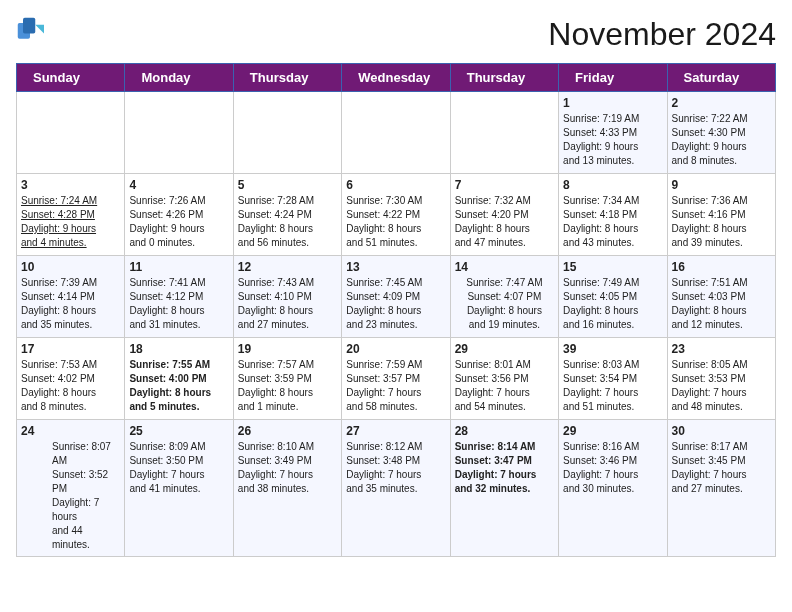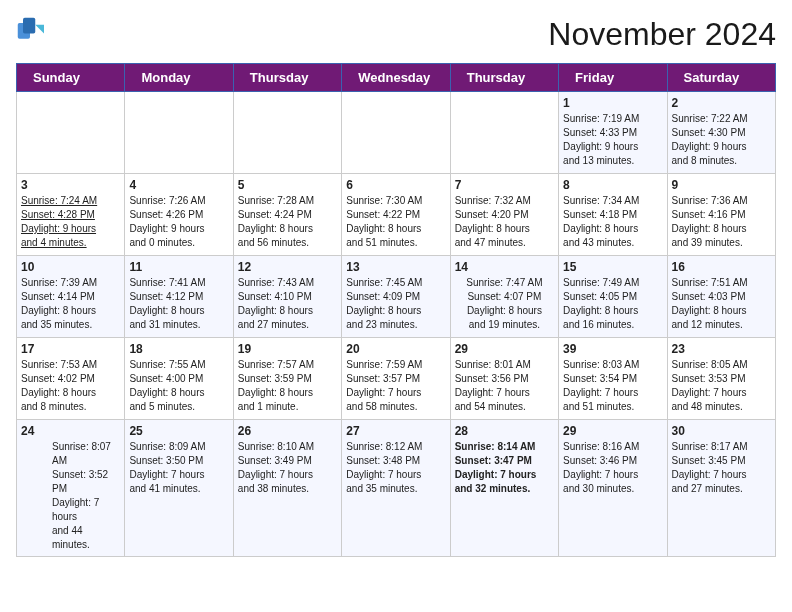--- a/index.html
+++ b/index.html
@@ -243,21 +243,21 @@
       <tr>
         <td>
           <span class="day-number">17</span>
           <div class="day-info" style="white-space: pre-line;">Sunrise: 7:53 AM
 Sunset: 4:02 PM
 Daylight: 8 hours
 and 8 minutes.</div>
         </td>
         <td>
           <span class="day-number">18</span>
-          <div class="day-info" style="white-space: pre-line;">Sunrise: 7:55 AM
+          <div class="day-info" style="white-space: pre-line; font-weight: bold;">Sunrise: 7:55 AM
 Sunset: 4:00 PM
 Daylight: 8 hours
 and 5 minutes.</div>
         </td>
         <td>
           <span class="day-number">19</span>
           <div class="day-info" style="white-space: pre-line;">Sunrise: 7:57 AM
 Sunset: 3:59 PM
 Daylight: 8 hours
 and 1 minute.</div>

